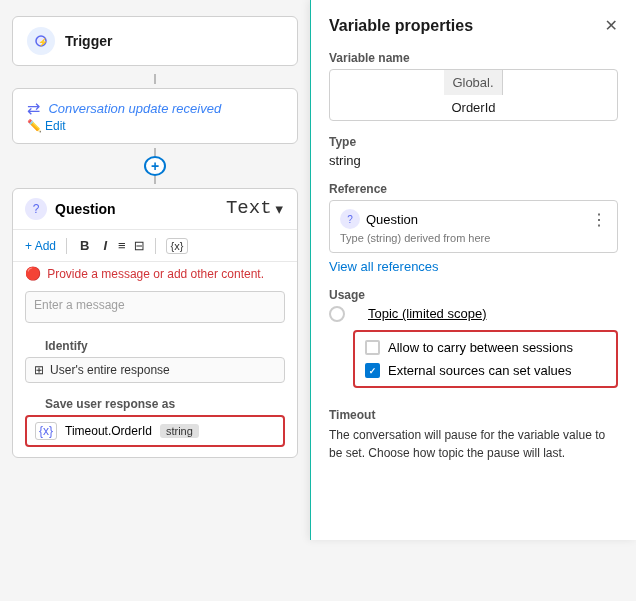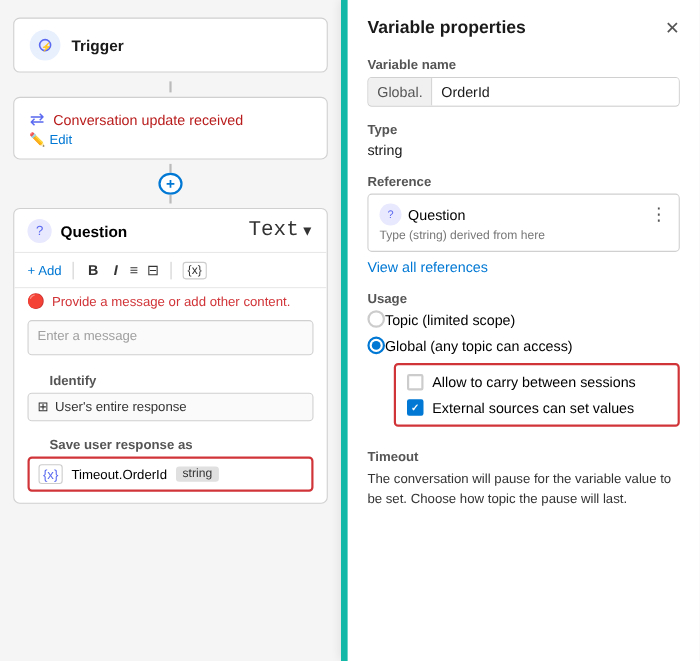--- a/index.html
+++ b/index.html
@@ -53,21 +53,22 @@
     .convo-card {
       background: #fff;
       border: 1px solid #d0d0d0;
       border-radius: 6px;
       padding: 10px 14px;
       margin-bottom: 4px;
     }
     .convo-card-title {
       font-size: 13px;
       font-weight: 500;
-      color: #b91c1c;
+      color: #3b82f6;
+      font-style: italic;
     }
     .convo-card-edit {
       color: #0078d4;
       font-size: 12px;
       cursor: pointer;
       display: inline-flex;
       align-items: center;
       gap: 3px;
     }
     .convo-card-row {
@@ -246,23 +247,23 @@
       background: #e0e0e0;
       border-radius: 3px;
       padding: 1px 6px;
       font-size: 11px;
       color: #333;
     }
 
     
     .right-panel {
       width: 326px;
-      height: 601px;
-      background: #fff;
-      border-left: 6px solid #14b8a6;
+      height: 540px;
+      background: #fff;
+      border-left: 1px solid #14b8a6;
       box-shadow: -2px 0 8px rgba(0,0,0,0.08);
       padding: 16px 18px;
       overflow-y: auto;
     }
 
     .panel-header {
       display: flex;
       align-items: center;
       justify-content: space-between;
       margin-bottom: 16px;
@@ -286,20 +287,21 @@
       font-weight: 600;
       color: #555;
       margin-bottom: 4px;
     }
     .var-name-box {
       display: flex;
       align-items: center;
       border: 1px solid #d0d0d0;
       border-radius: 4px;
       overflow: hidden;
+      flex-direction: column;
     }
     .var-prefix {
       background: #f0f0f0;
       padding: 5px 8px;
       font-size: 13px;
       color: #555;
       border-right: 1px solid #d0d0d0;
     }
     .var-name {
       padding: 5px 8px;
@@ -361,25 +363,26 @@
       cursor: pointer;
       margin-top: 6px;
       display: inline-block;
     }
 
     .usage-section {
       margin-bottom: 14px;
     }
     .radio-row {
       display: flex;
-      align-items: flex-end;
-      gap: 0;
+      align-items: flex-start;
+      gap: 23px;
       margin-bottom: 8px;
       font-size: 13px;
       cursor: pointer;
+      text-decoration: underline;
     }
     .radio-circle {
       width: 16px;
       height: 16px;
       border-radius: 50%;
       border: 2px solid #ccc;
       display: flex;
       align-items: center;
       justify-content: center;
       flex-shrink: 0;
@@ -578,26 +581,20 @@
   </div>
 
   <div class="usage-section">
     <div class="prop-label">Usage</div>
 
     <div class="radio-row">
       <div class="radio-circle"></div>
       <span>Topic (limited scope)</span>
     </div>
 
-    <div class="radio-row">
-      <div class="radio-circle selected">
-        <div class="radio-inner"></div>
-      </div>
-      <span>Global (any topic can access)</span>
-    </div>
 
     <div class="global-options-box">
 
       <div class="checkbox-row">
         <div class="checkbox-box"></div>
         <span>Allow to carry between sessions</span>
       </div>
 
       <div class="checkbox-row">
         <div class="checkbox-box checked">

